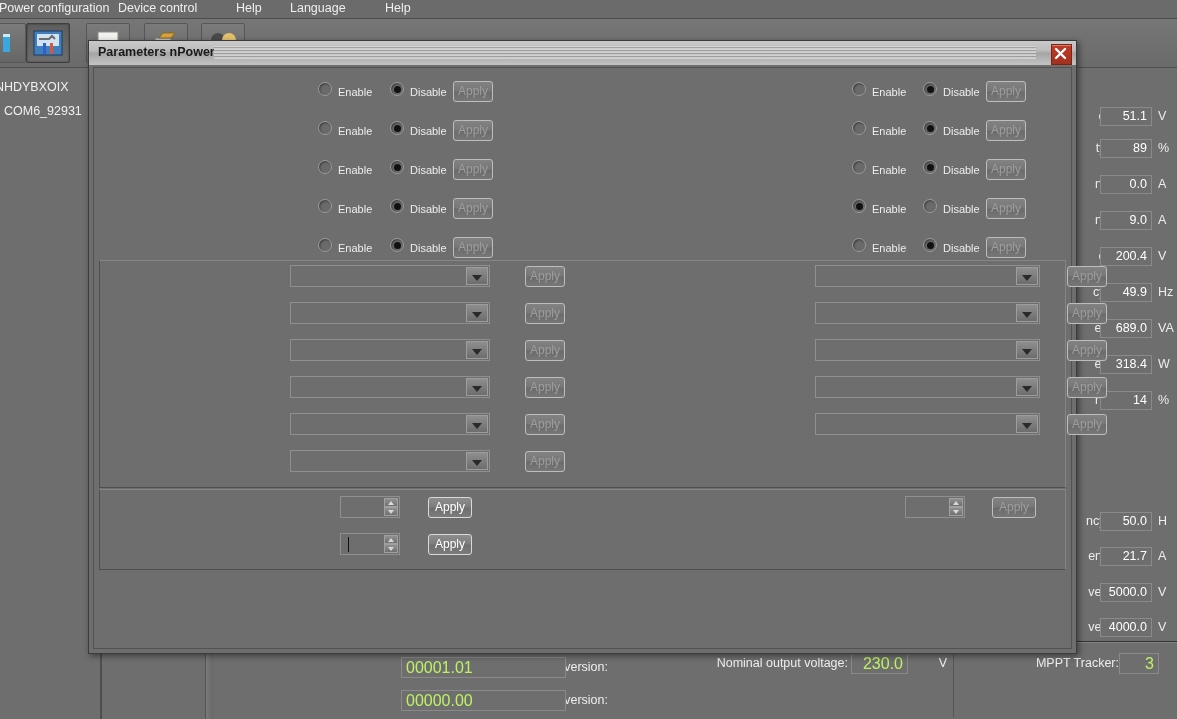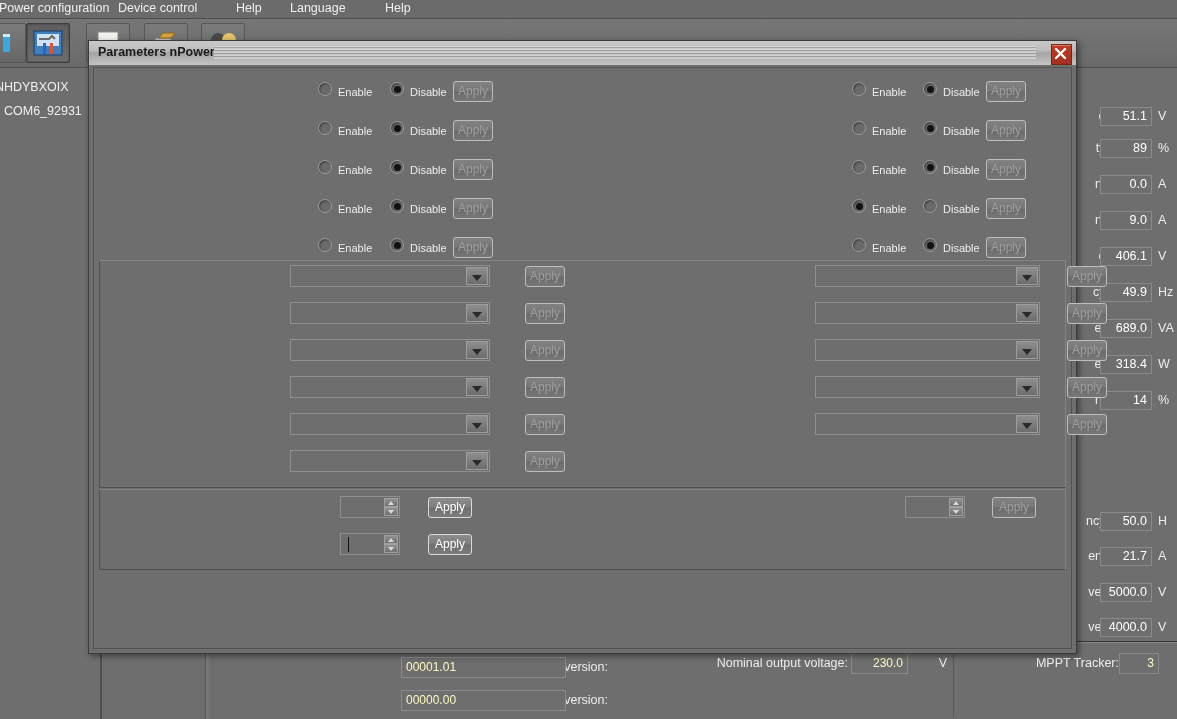--- a/index.html
+++ b/index.html
@@ -46,21 +46,21 @@
   
   #bottom-band{position:absolute;left:213px;top:641px;width:964px;height:78px;
     background:#6e6e6e;border-top:2px groove #868686;}
   #bb-left{position:absolute;left:0px;top:4px;width:740px;height:70px;
     border-right:1px solid #565656;}
   .bb-row{position:absolute;height:22px;}
   .bb-lab{position:absolute;right:0;top:3px;font-size:12.5px;color:#ededed;
     white-space:nowrap;}
   .bb-box{position:absolute;top:0;width:165px;height:21px;border:1px solid #8a8a8a;
     background:#6e6e6e;box-sizing:border-box;padding-left:4px;line-height:19px;
-    font-size:12px;color:#fef9c3;}
+    font-size:16px;color:#bef264;}
   
   #dialog{position:absolute;left:88px;top:40px;width:987px;height:612px;
     background:#6e6e6e;border:1px solid #3b3b3b;
     box-shadow:2px 2px 6px rgba(0,0,0,.45);}
   #titlebar{position:absolute;left:0;top:0;width:987px;height:24px;
     background:linear-gradient(#c9c9c9 0%,#bdbdbd 38%,#a5a5a5 52%,#c4c4c4 100%);
     border-bottom:1px solid #6f6f6f;}
   #title-text{position:absolute;left:9px;top:4px;font-size:12.5px;font-weight:bold;
     color:#1a1a1a;}
   #title-grip{position:absolute;left:125px;top:5px;right:40px;height:13px;
@@ -214,21 +214,21 @@
         <span class="ro-box">0.0</span>
         <span class="ro-unit">A</span>
       </div>
       <div class="ro-row" style="top:139px;width:105px;">
         <span class="ro-lab">nt:</span>
         <span class="ro-box">9.0</span>
         <span class="ro-unit">A</span>
       </div>
       <div class="ro-row" style="top:175px;width:105px;">
         <span class="ro-lab">e:</span>
-        <span class="ro-box">406.1</span>
+        <span class="ro-box">200.4</span>
         <span class="ro-unit">V</span>
       </div>
       <div class="ro-row" style="top:211px;width:105px;">
         <span class="ro-lab">cy:</span>
         <span class="ro-box">49.9</span>
         <span class="ro-unit">Hz</span>
       </div>
       <div class="ro-row" style="top:247px;width:105px;">
         <span class="ro-lab">er:</span>
         <span class="ro-box">689.0</span>

